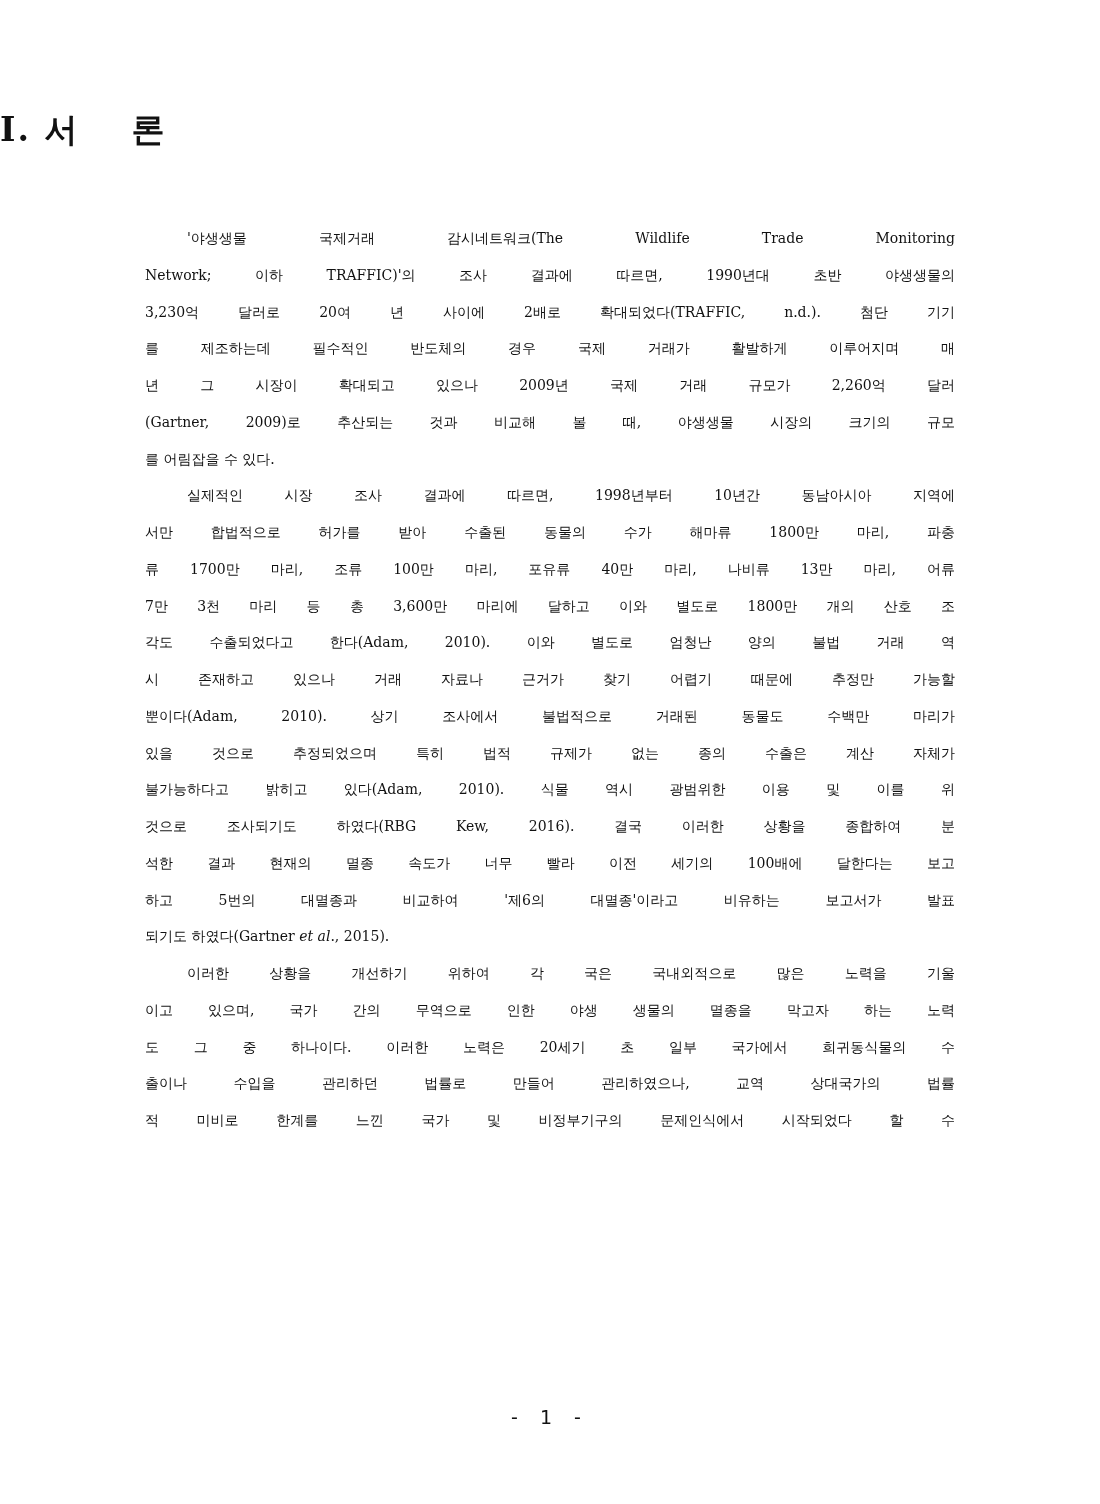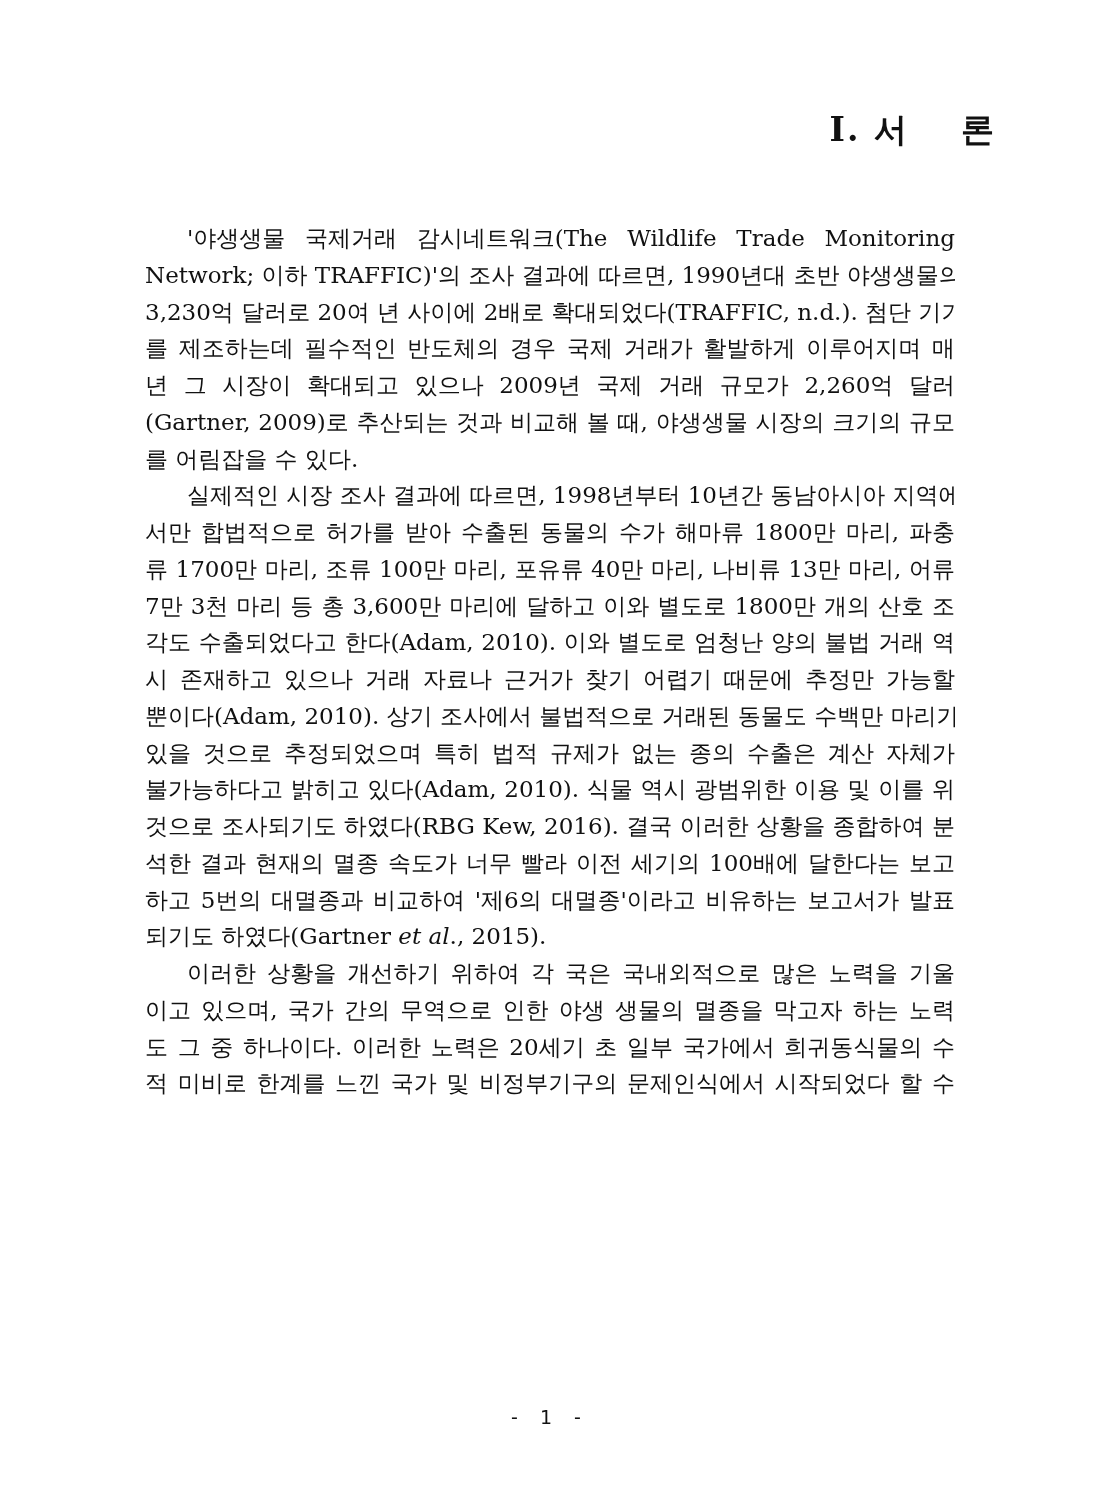--- a/index.html
+++ b/index.html
@@ -1,22 +1,22 @@
 <!DOCTYPE html>
 <html><head>
 <meta charset="utf-8">
 <style>
   html, body { margin: 0; padding: 0; background: #ffffff; }
   body { width: 1100px; height: 1504px; position: relative; overflow: hidden;
          font-family: "DejaVu Serif", "Liberation Serif", serif; color: #111; }
-  .title { position: absolute; top: 108px; left: 0; width: 996px; text-align: right;
+  .title { position: absolute; top: 108px; left: 0; width: 996px; text-align: left;
            font-size: 33px; font-weight: bold; letter-spacing: 2px; }
   .title .gap { display: inline-block; width: 52px; }
   .body { position: absolute; left: 145px; width: 810px; top: 220px; }
-  .line { height: 36.75px; line-height: 36.75px; font-size: 23px;
+  .line { height: 36.75px; line-height: 36.75px; font-size: 14px;
           text-align: justify; text-align-last: justify; white-space: nowrap; overflow: hidden; }
   .line.last { text-align-last: left; }
   .line.indent { padding-left: 42px; }
   .para { margin: 0; }
   .footer { position: absolute; top: 1406px; left: 0; width: 1100px; text-align: center;
             font-family: "DejaVu Sans", sans-serif; font-size: 19px; letter-spacing: 8px; }
   i { }
 </style>
 </head>
 <body>
@@ -48,17 +48,18 @@
     <div class="line">것으로 조사되기도 하였다(RBG Kew, 2016). 결국 이러한 상황을 종합하여 분</div>
     <div class="line">석한 결과 현재의 멸종 속도가 너무 빨라 이전 세기의 100배에 달한다는 보고</div>
     <div class="line">하고 5번의 대멸종과 비교하여 '제6의 대멸종'이라고 비유하는 보고서가 발표</div>
     <div class="line last"><span>되기도 하였다(Gartner </span><i>et al</i><span>., 2015).</span></div>
   </div>
 
   <div class="para">
     <div class="line indent">이러한 상황을 개선하기 위하여 각 국은 국내외적으로 많은 노력을 기울</div>
     <div class="line">이고 있으며, 국가 간의 무역으로 인한 야생 생물의 멸종을 막고자 하는 노력</div>
     <div class="line">도 그 중 하나이다. 이러한 노력은 20세기 초 일부 국가에서 희귀동식물의 수</div>
+    <div class="line">출이나 수입을 관리하던 법률로 만들어 관리하였으나, 교역 상대국가의 법률</div>
     <div class="line">적 미비로 한계를 느낀 국가 및 비정부기구의 문제인식에서 시작되었다 할 수</div>
   </div>
 </div>
 
 <div class="footer">- 1 -</div>
 
 </body></html>

